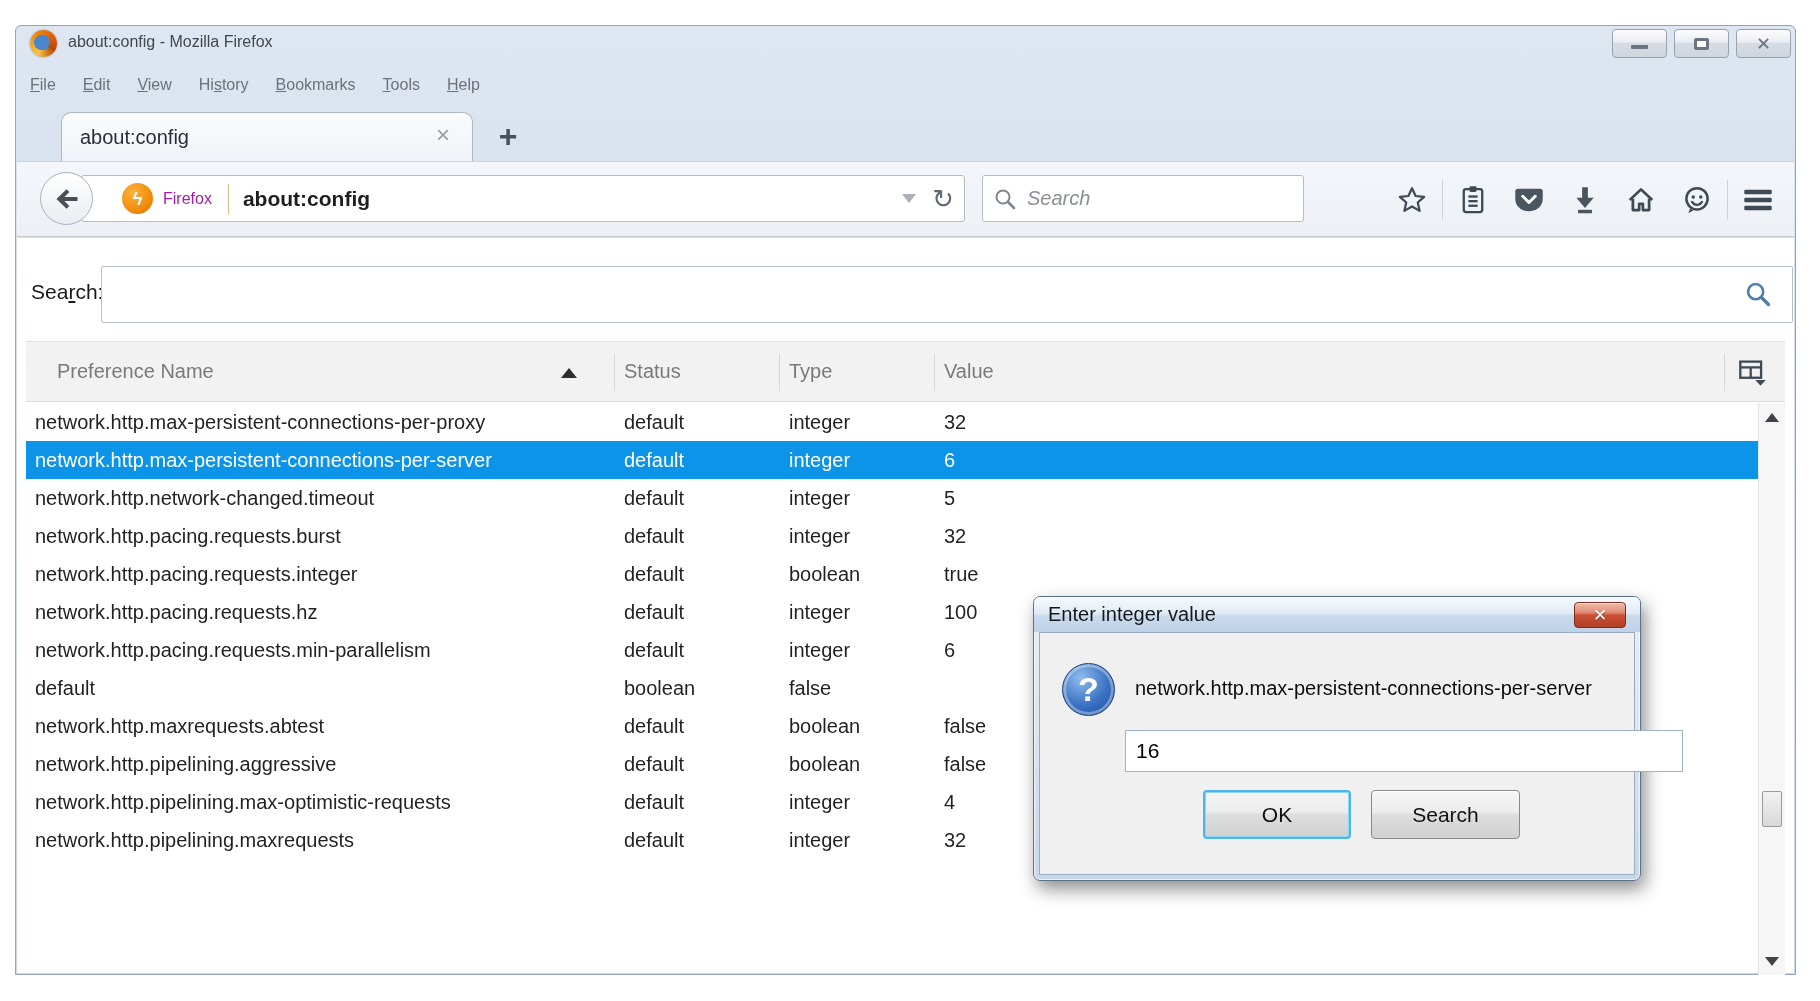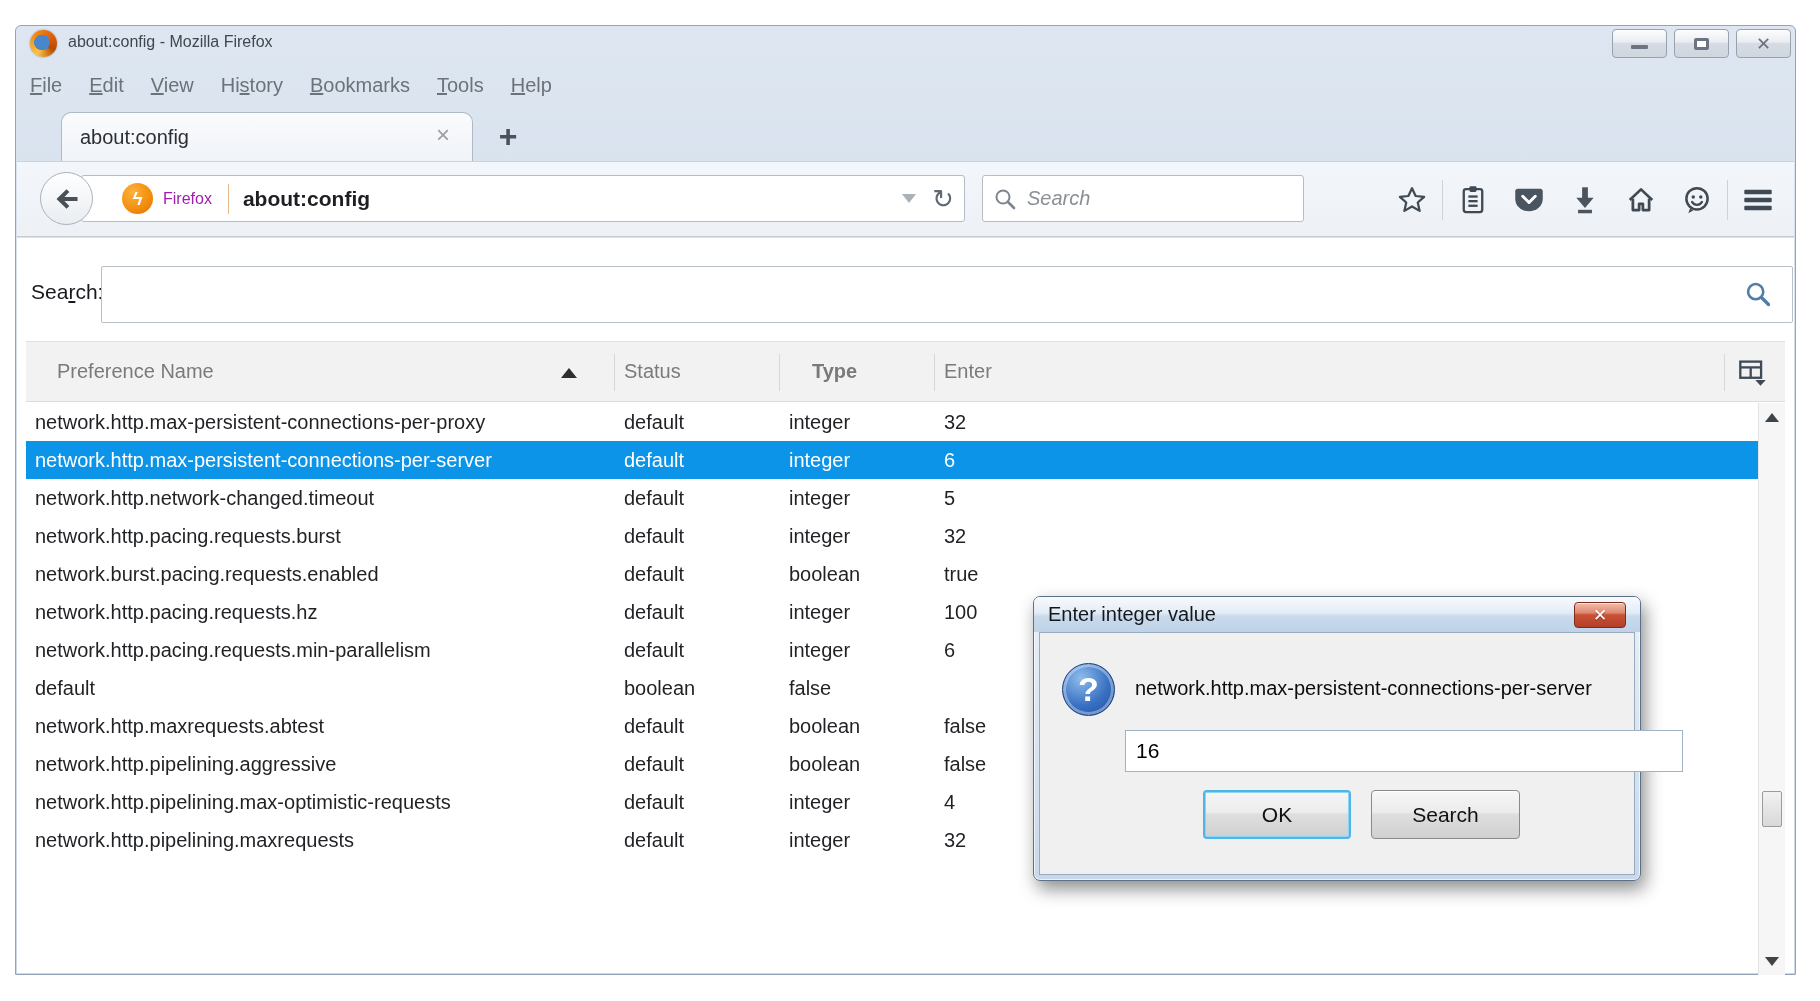--- a/index.html
+++ b/index.html
@@ -21,21 +21,21 @@
   .win-controls { position:absolute; top:3px; right:4px; display:flex; gap:7px; }
   .win-btn { width:55px; height:29px; border:1px solid #98a2ad; border-radius:4px;
     background:linear-gradient(180deg,#fdfdfe 0%,#e9edf2 45%,#d6dce3 50%,#cfd6de 100%);
     display:flex; align-items:center; justify-content:center; }
   .glyph-min { width:17px; height:4px; background:#6b7480; border-radius:1px; margin-top:6px; }
   .glyph-restore { width:15px; height:12px; border:3px solid #6b7480; border-radius:2px; background:#fff; }
   .glyph-close { font-size:18px; font-weight:bold; color:#6b7480; line-height:1; }
 
   
   .menubar { position:absolute; left:14px; top:42px; height:34px; display:flex; gap:27px; align-items:center; }
-  .menu-item { font-size:20px; color:#6d7278; cursor:default;text-align:right; }
+  .menu-item { font-size:16px; color:#6d7278; cursor:default;text-align:right; }
   .accel { text-decoration:underline; }
 
   
   .tabstrip { position:absolute; left:0; top:76px; right:0; height:60px; }
   .tab { position:absolute; left:45px; top:10px; width:412px; height:50px;
     background:linear-gradient(180deg,#fafbfd 0%,#f0f3f8 100%);
     border:1px solid #aeb9c6; border-bottom:none; border-radius:10px 10px 0 0;
     display:flex; align-items:center; }
   .tab-label { font-size:20px; color:#2a2f35; margin-left:18px; }
   .tab-close { position:absolute; right:22px; top:10px; font-size:24px; color:#9aa0a7; line-height:1; }
@@ -75,21 +75,21 @@
   .page-search-label { position:absolute; left:14px; top:42px; font-size:21px; color:#17191c; }
   .page-search-input { position:absolute; left:84px; top:28px; width:1692px; height:57px;
     border:1px solid #b9bfc6; border-radius:2px; font-size:20px; padding:0 48px 0 12px;
     font-family:inherit; outline:none; }
   .page-search-glyph { position:absolute; right:22px; top:42px; }
 
   .thead { position:absolute; left:9px; right:9px; top:103px; height:61px; background:#f2f2f2;
     border-top:1px solid #e2e2e2; border-bottom:1px solid #dcdcdc; }
   .th { position:absolute; top:0; height:100%; display:flex; align-items:center;
     font-size:20px; color:#7a7a7a; }
-  .th-name { left:31px; } .th-status { left:598px; } .th-type { left:786px;font-weight:bold; } .th-value { left:918px; }
+  .th-name { left:31px; } .th-status { left:598px; } .th-type { left:763px; } .th-value { left:918px; }
   .sort-asc { position:absolute; left:535px; top:26px; width:0; height:0;
     border-left:8px solid transparent; border-right:8px solid transparent; border-bottom:10px solid #2e2e2e; }
   .hsep { position:absolute; top:12px; width:1px; height:37px; background:#d7d7d7; }
   .colpicker { position:absolute; left:1712px; top:16px; }
 
   .tbody { position:absolute; left:9px; top:165px; width:1735px; }
   .trow { display:grid; grid-template-columns:589px 165px 155px 1fr; height:38px;
     align-items:center; padding-left:9px; font-size:20px; color:#1f2124; background:#fff; }
   .trow.sel { background:#0b94e8; color:#ffffff; }
   .tcell { overflow:hidden; white-space:nowrap; }
@@ -268,21 +268,21 @@
     </div>
 
     <div class="thead">
       <div class="th th-name">Preference Name</div>
       <div class="sort-asc"></div>
       <div class="hsep" style="left:588px"></div>
       <div class="th th-status">Status</div>
       <div class="hsep" style="left:753px"></div>
       <div class="th th-type">Type</div>
       <div class="hsep" style="left:908px"></div>
-      <div class="th th-value">Enter</div>
+      <div class="th th-value">Value</div>
       <div class="hsep" style="left:1698px"></div>
       <div class="colpicker">
         <svg width="30" height="28" viewBox="0 0 26 24">
           <rect x="2" y="3" width="18" height="14" fill="none" stroke="#3f4a55" stroke-width="2"></rect>
           <line x1="2" y1="8" x2="20" y2="8" stroke="#3f4a55" stroke-width="2"></line>
           <line x1="11" y1="8" x2="11" y2="17" stroke="#3f4a55" stroke-width="2"></line>
           <path d="M15 19h9l-4.5 5z" fill="#3f4a55"></path>
         </svg>
       </div>
     </div>
@@ -306,21 +306,21 @@
           <div class="tcell c-type">integer</div>
           <div class="tcell c-value">5</div>
         </div>
         <div class="trow">
           <div class="tcell c-name">network.http.pacing.requests.burst</div>
           <div class="tcell c-status">default</div>
           <div class="tcell c-type">integer</div>
           <div class="tcell c-value">32</div>
         </div>
         <div class="trow">
-          <div class="tcell c-name">network.burst.pacing.requests.enabled</div>
+          <div class="tcell c-name">network.http.pacing.requests.integer</div>
           <div class="tcell c-status">default</div>
           <div class="tcell c-type">boolean</div>
           <div class="tcell c-value">true</div>
         </div>
         <div class="trow">
           <div class="tcell c-name">network.http.pacing.requests.hz</div>
           <div class="tcell c-status">default</div>
           <div class="tcell c-type">integer</div>
           <div class="tcell c-value">100</div>
         </div>

